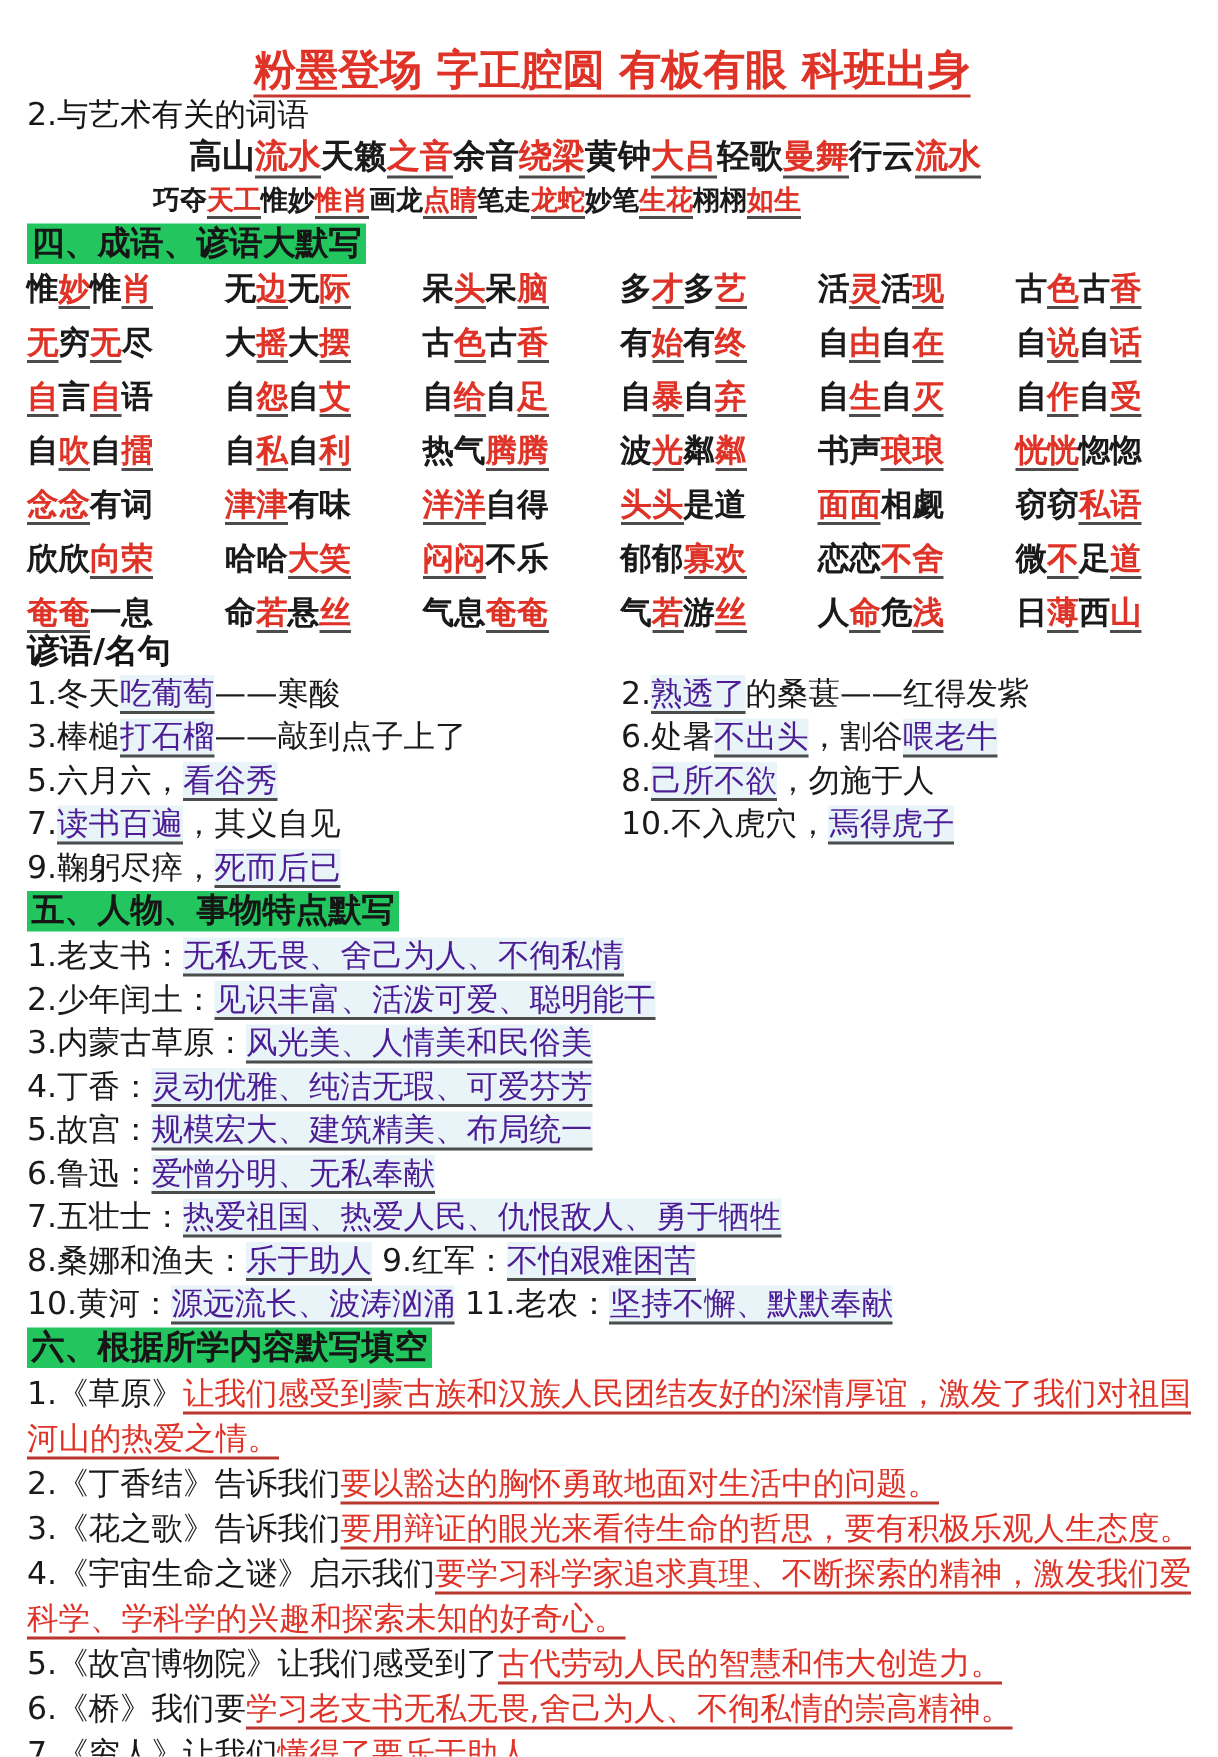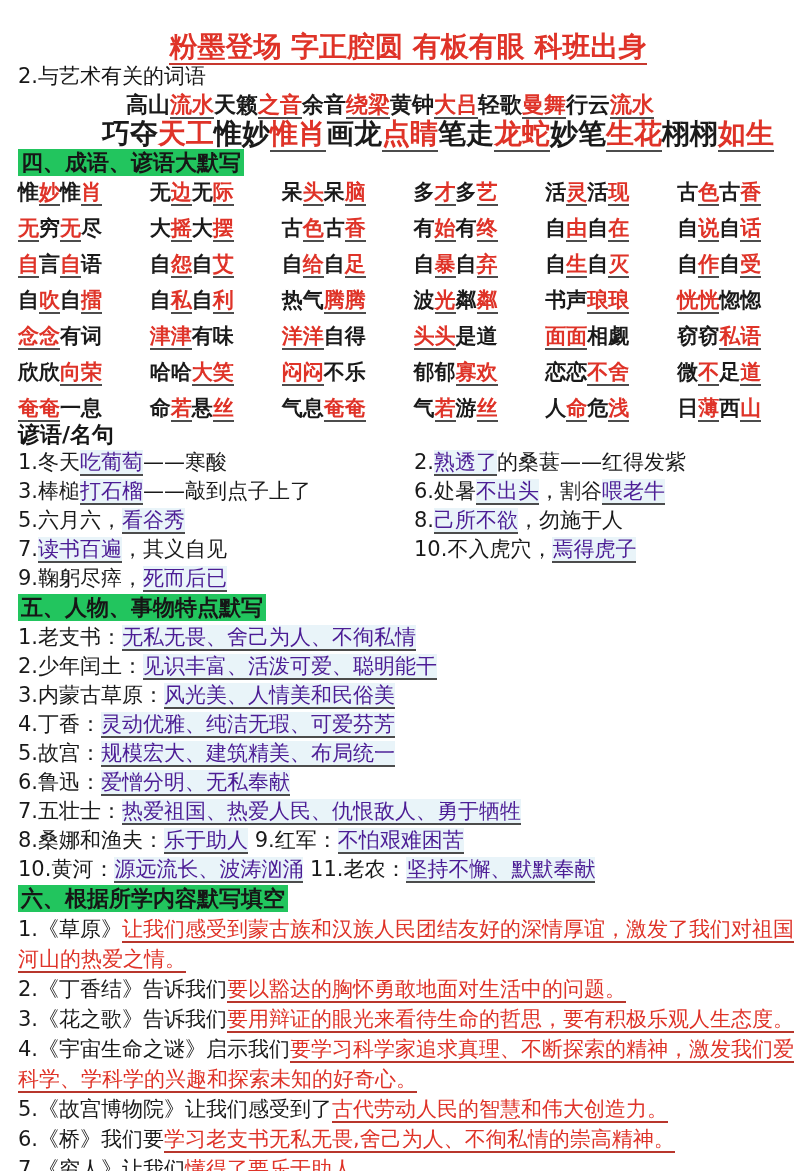--- a/index.html
+++ b/index.html
@@ -10,21 +10,21 @@
   .page{padding:34px 14px 0 18px;position:relative;}
   .line{font-size:21px;line-height:28px;white-space:nowrap;}
   .seg{white-space:pre-wrap;}
   .seg-k{color:#1a1a1a;}
   .seg-r{color:#df3328;border-bottom:2px solid #4c4c4c;padding-bottom:0px;}
   .seg-b{color:#4c1d95;border-bottom:2px solid #4c4c4c;background:rgba(176,214,233,0.28);}
   .center-red{text-align:center;font-weight:bold;font-size:28px;line-height:26px;margin-bottom:2px;}
   .center-red .seg-r{border-bottom:2px solid #c8382e;}
   .plain-line{font-size:21px;line-height:28px;}
   .indent1{padding-left:108px;font-size:22px;line-height:29px;font-weight:600;}
-  .indent2{padding-left:84px;font-size:28px;line-height:29px;font-weight:600;}
+  .indent2{padding-left:84px;font-size:18px;line-height:29px;font-weight:600;}
   .hl-title{display:inline-block;background:#22c55e;font-weight:bold;font-size:22px;line-height:27px;padding:0 3px;margin:1px 0 2px 0;}
   .idiom-grid{display:grid;grid-template-columns:repeat(6,1fr);column-gap:12px;row-gap:2px;
     font-size:21px;line-height:25px;font-weight:600;margin-top:2px;gap:11px;}
   .idiom-cell{white-space:nowrap;}
   .bold-head{font-weight:bold;font-size:22px;line-height:27px;}
   .prov-grid{display:grid;grid-template-columns:396px 1fr;column-gap:0;}
   .prov-col .line{line-height:29px;}
   .sec-lines .line{line-height:29px;}
   .para{font-size:21px;line-height:30px;white-space:normal;font-weight:400;}
   .para .seg-r{border-bottom:2px solid #b8362c;}

